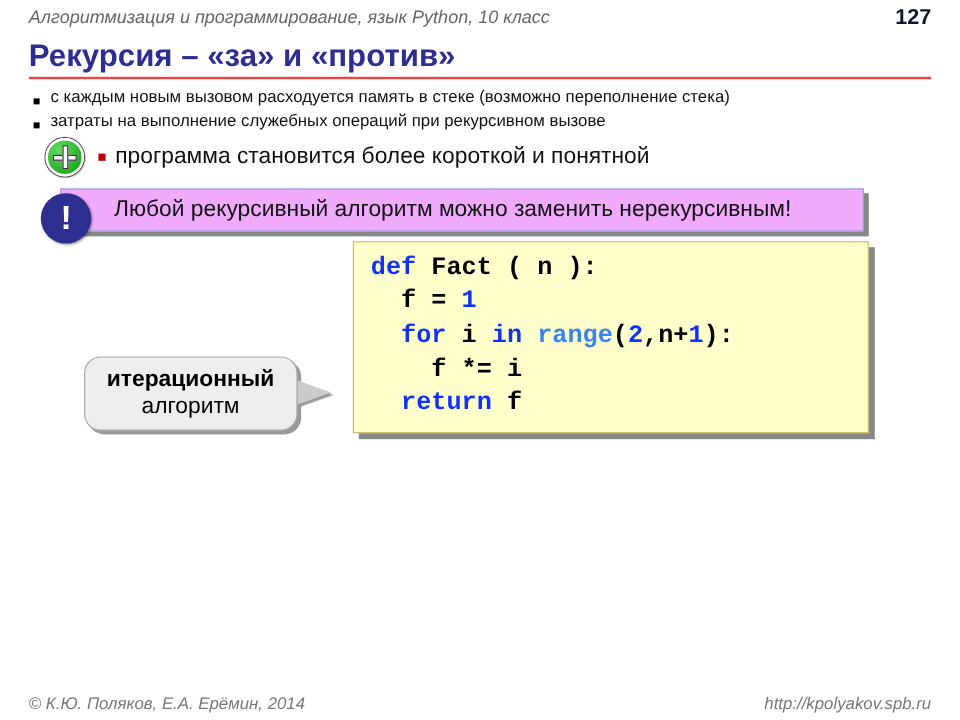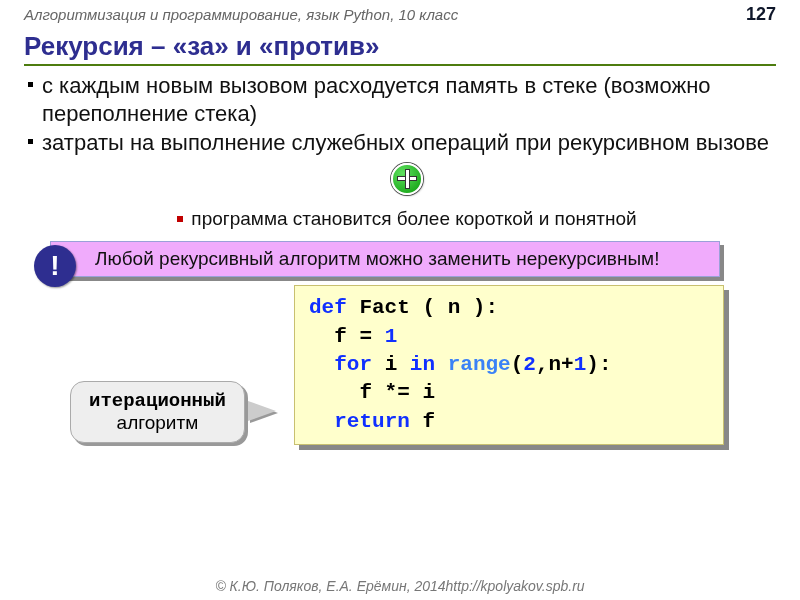--- a/index.html
+++ b/index.html
@@ -17,37 +17,37 @@
     color: #666; font-size: 15px;
   }
   .header .pagenum {
     font-weight: bold; color: #0f172a; font-style: normal; font-size: 18px;
   }
   .title {
     margin: 4px 24px 2px 24px;
     color: #2e2e90;
     font-size: 26px;
     font-weight: bold;
-    border-bottom: 2px solid #4d7c0f;
+    border-bottom: 2px solid #ef4444;
     padding-bottom: 2px;
   }
   .body { padding: 4px 24px 0 24px; }
   ul.bul { list-style: none; padding-left: 18px; }
   ul.bul li {
     position: relative;
-    font-size: 22px; color: #111;
+    font-size: 14px; color: #111;
     line-height: 1.25;
     margin-bottom: 2px;
   }
   ul.bul li::before {
     content: ""; position: absolute; left: -14px; top: 10px;
     width: 5px; height: 5px; background: #000;
   }
   .pro-con { margin-top: 6px; padding-left: 14px; }
-  .pc-row { display: flex; align-items: center; gap: 12px; margin-bottom: 2px; flex-direction: column; }
+  .pc-row { display: flex; align-items: center; gap: 12px; margin-bottom: 2px; }
   .pc-badge {
     width: 32px; height: 32px; border-radius: 50%;
     display: flex; align-items: center; justify-content: center;
     font-weight: bold; font-size: 24px; color: #fff;
     border: 2px solid #fff;
     box-shadow: 0 0 0 1px #555, 1px 1px 2px rgba(0,0,0,.3);
     flex-shrink: 0;
   }
   .pc-badge.plus { background: radial-gradient(circle at 35% 30%, #5fe05f, #0a9a0a); }
   .pc-badge.minus { background: radial-gradient(circle at 35% 30%, #ff8a5a, #d11); }
@@ -77,21 +77,21 @@
     box-shadow: 1px 1px 2px rgba(0,0,0,.4);
   }
   .lower { position: relative; height: 200px; margin-top: -4px; }
   .callout {
     position: absolute; left: 46px; top: 100px;
     background: #eee; border: 1px solid #aaa; border-radius: 14px;
     padding: 8px 18px; text-align: center;
     box-shadow: 3px 3px 0 #999;
     font-size: 19px;
   }
-  .callout .l1 { font-weight: bold; font-family: Liberation Mono, monospace; }
+  .callout .l1 { font-weight: bold; }
   .callout-tail {
     position: absolute; left: 224px; top: 120px;
     width: 0; height: 0;
     border-top: 10px solid transparent;
     border-bottom: 10px solid transparent;
     border-left: 28px solid #ccc;
     filter: drop-shadow(2px 2px 0 #999);
   }
   .code {
     position: absolute; left: 270px; top: 4px;
@@ -103,21 +103,21 @@
     font-family: "Courier New", monospace;
     font-size: 21px; font-weight: bold;
     line-height: 1.35;
     white-space: pre;
   }
   .kw-blue { color: #1030ff; }
   .kw-teal { color: #3b82f6; }
   .num { color: #1030ff; }
   .footer {
     position: absolute; left:0; bottom:0; width:100%;
-    display:flex; justify-content: center;
+    display:flex; justify-content: space-between;
     padding: 4px 24px 6px 24px;
     color: #777; font-style: italic; font-size: 14px;
   }
 </style>
 </head>
 <body>
 
 <div class="header">
   <span>Алгоритмизация и программирование, язык Python, 10 класс</span>
   <span class="pagenum">127</span>

